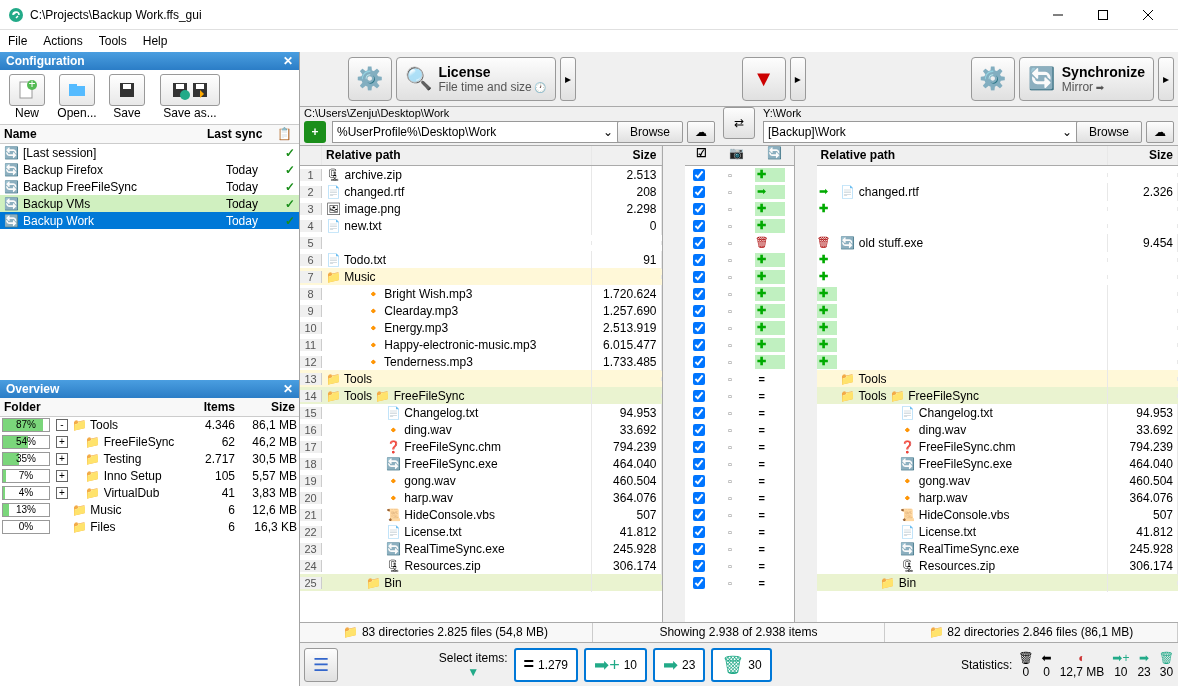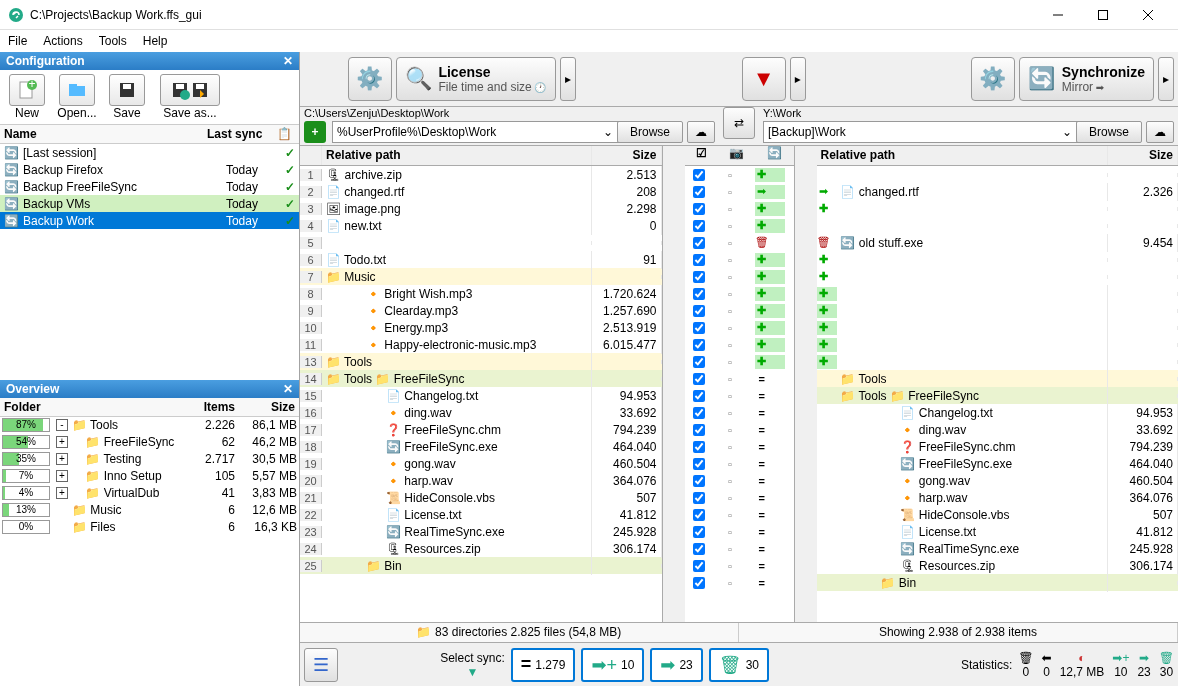--- a/index.html
+++ b/index.html
@@ -205,21 +205,21 @@
       <span style="width:60px;text-align:right">Size</span>
     </div>
     <div id="ov-list">
         <div class="ov-row">
           <div class="prog">
             <div class="fill" style="width:87%"></div>
             <div class="txt">87%</div>
           </div>
           <div class="exp">-</div>
           <span style="flex:1"><span class="folder-ico">📁</span> Tools</span>
-          <span style="width:50px;text-align:right">2.226</span>
+          <span style="width:50px;text-align:right">4.346</span>
           <span style="width:60px;text-align:right">86,1 MB</span>
         </div>
         <div class="ov-row">
           <div class="prog">
             <div class="fill" style="width:54%"></div>
             <div class="txt">54%</div>
           </div>
           <div class="exp">+</div>
           <span style="flex:1">&nbsp;&nbsp;&nbsp;&nbsp;<span class="folder-ico">📁</span> FreeFileSync</span>
           <span style="width:50px;text-align:right">62</span>
@@ -398,20 +398,25 @@
             <div class="grow">
               <div class="rownum">10</div>
               <div class="gcell flex1">&nbsp;&nbsp;&nbsp;&nbsp;&nbsp;&nbsp;&nbsp;&nbsp;&nbsp;&nbsp;&nbsp;&nbsp;<span>🔸</span> Energy.mp3</div>
               <div class="gcell ralign" style="width:70px">2.513.919</div>
             </div>
             <div class="grow">
               <div class="rownum">11</div>
               <div class="gcell flex1">&nbsp;&nbsp;&nbsp;&nbsp;&nbsp;&nbsp;&nbsp;&nbsp;&nbsp;&nbsp;&nbsp;&nbsp;<span>🔸</span> Happy-electronic-music.mp3</div>
               <div class="gcell ralign" style="width:70px">6.015.477</div>
             </div>
+            <div class="grow">
+              <div class="rownum">12</div>
+              <div class="gcell flex1">&nbsp;&nbsp;&nbsp;&nbsp;&nbsp;&nbsp;&nbsp;&nbsp;&nbsp;&nbsp;&nbsp;&nbsp;<span>🔸</span> Tenderness.mp3</div>
+              <div class="gcell ralign" style="width:70px">1.733.485</div>
+            </div>
             <div class="grow folder">
               <div class="rownum">13</div>
               <div class="gcell flex1"><span>📁</span> Tools</div>
               <div class="gcell ralign" style="width:70px"><folder></folder></div>
             </div>
             <div class="grow subfolder">
               <div class="rownum">14</div>
               <div class="gcell flex1"><span class="folder-ico">📁</span> Tools <span>📁</span> FreeFileSync</div>
               <div class="gcell ralign" style="width:70px"><folder></folder></div>
             </div>
@@ -807,28 +812,29 @@
               <div class="gcell flex1">&nbsp;&nbsp;&nbsp;&nbsp;&nbsp;&nbsp;&nbsp;&nbsp;&nbsp;&nbsp;&nbsp;&nbsp;<span>📁</span> Bin</div>
               <div class="gcell ralign" style="width:70px"><folder></folder></div>
             </div>
           </div>
       </div>
     </div>
 
     <div class="stats-row">
       <div class="seg"><span class="folder-ico">📁</span> <span>83 directories     2.825 files  (54,8 MB)</span></div>
       <div class="seg">Showing 2.938 of 2.938 items</div>
+      <div class="seg"><span class="folder-ico">📁</span> <span>82 directories     2.846 files  (86,1 MB)</span></div>
     </div>
 
     <div class="bottom-bar">
       <div class="view-btn gray">
           <span style="color:#36c;font-size:18px">☰</span>
         </div>
       <div style="flex:0.5"></div>
-      <div style="text-align:center;font-size:10px"><div>Select sync:</div><span style="color:#2a8">▼</span></div>
+      <div style="text-align:center;font-size:10px"><div>Select items:</div><span style="color:#2a8">▼</span></div>
       <div class="view-btn">
           <span style="font-size:18px;font-weight:bold">=</span> 
           <span>1.279</span>
         </div>
       <div class="view-btn">
           <span style="color:#2a8;font-size:18px">➡+</span> 
           <span>10</span>
         </div>
       <div class="view-btn">
           <span style="color:#2a8;font-size:18px">➡</span> 

